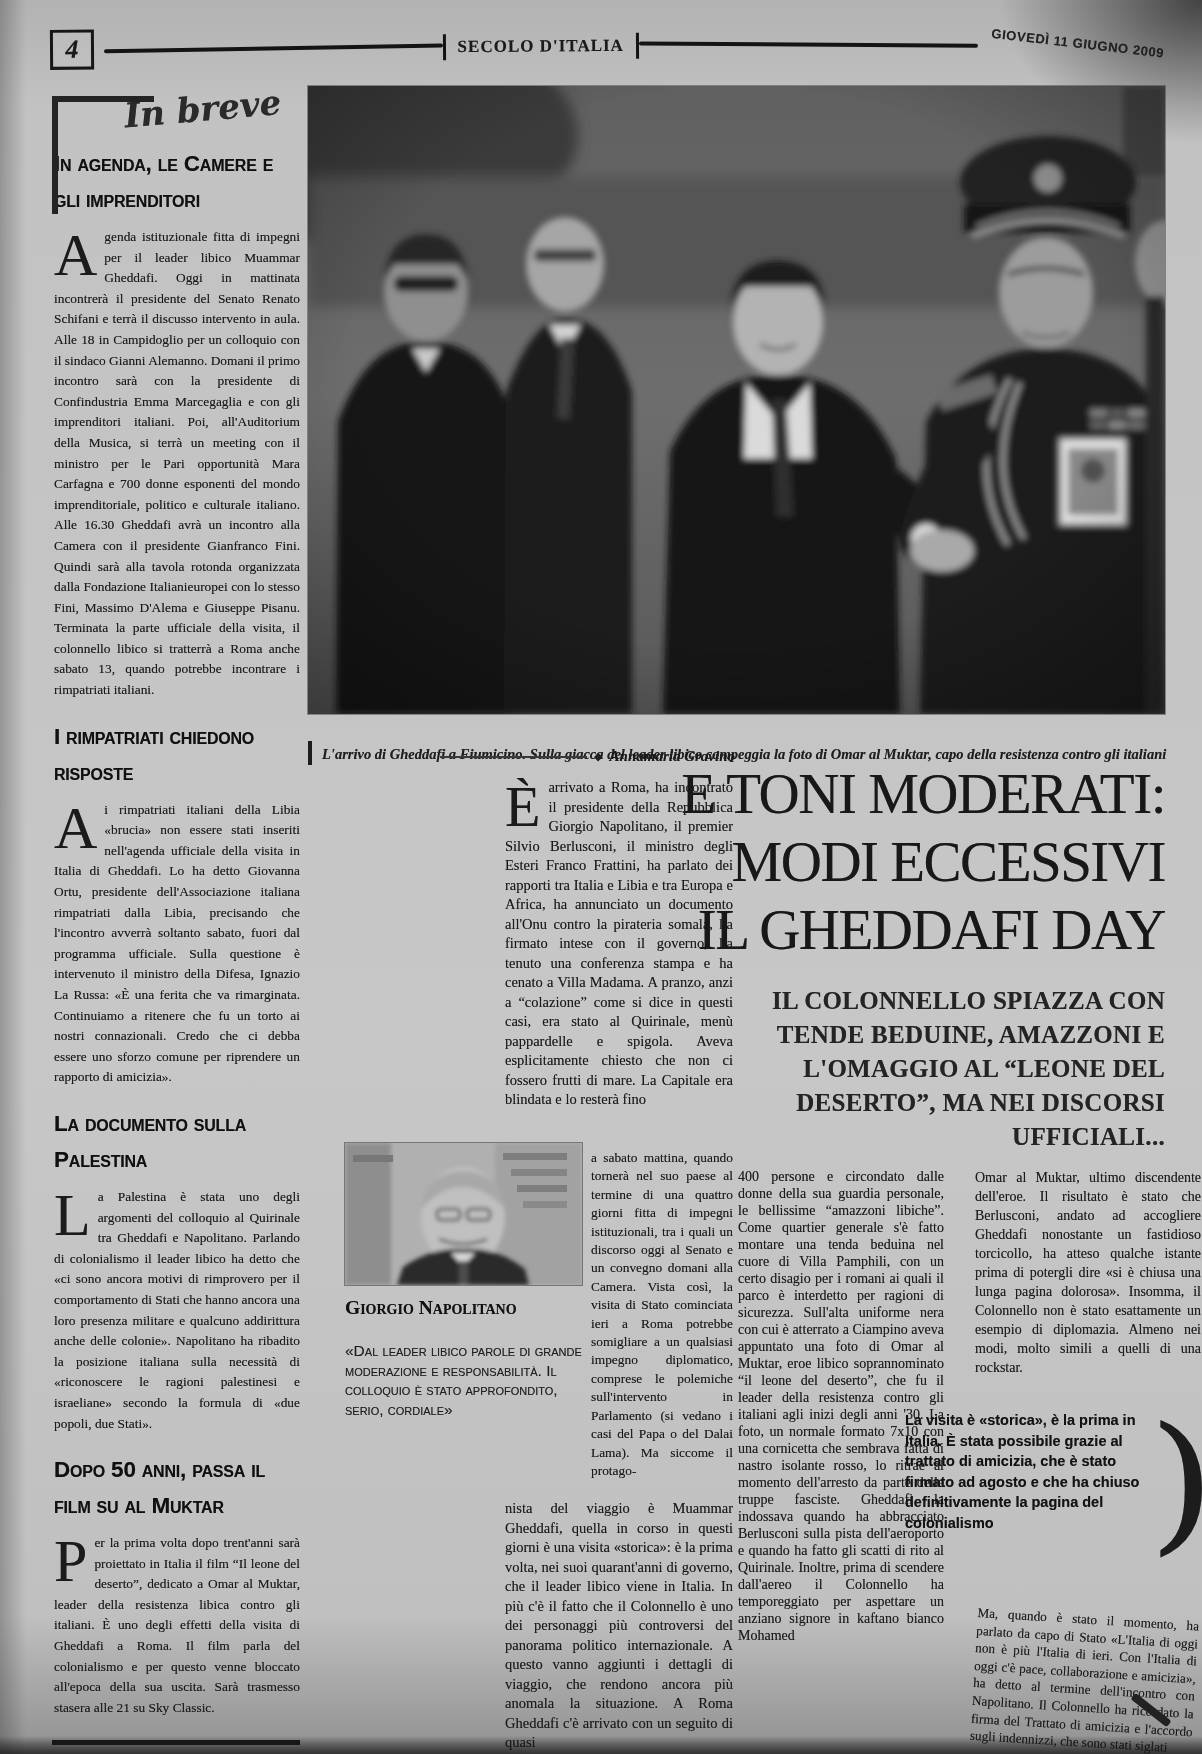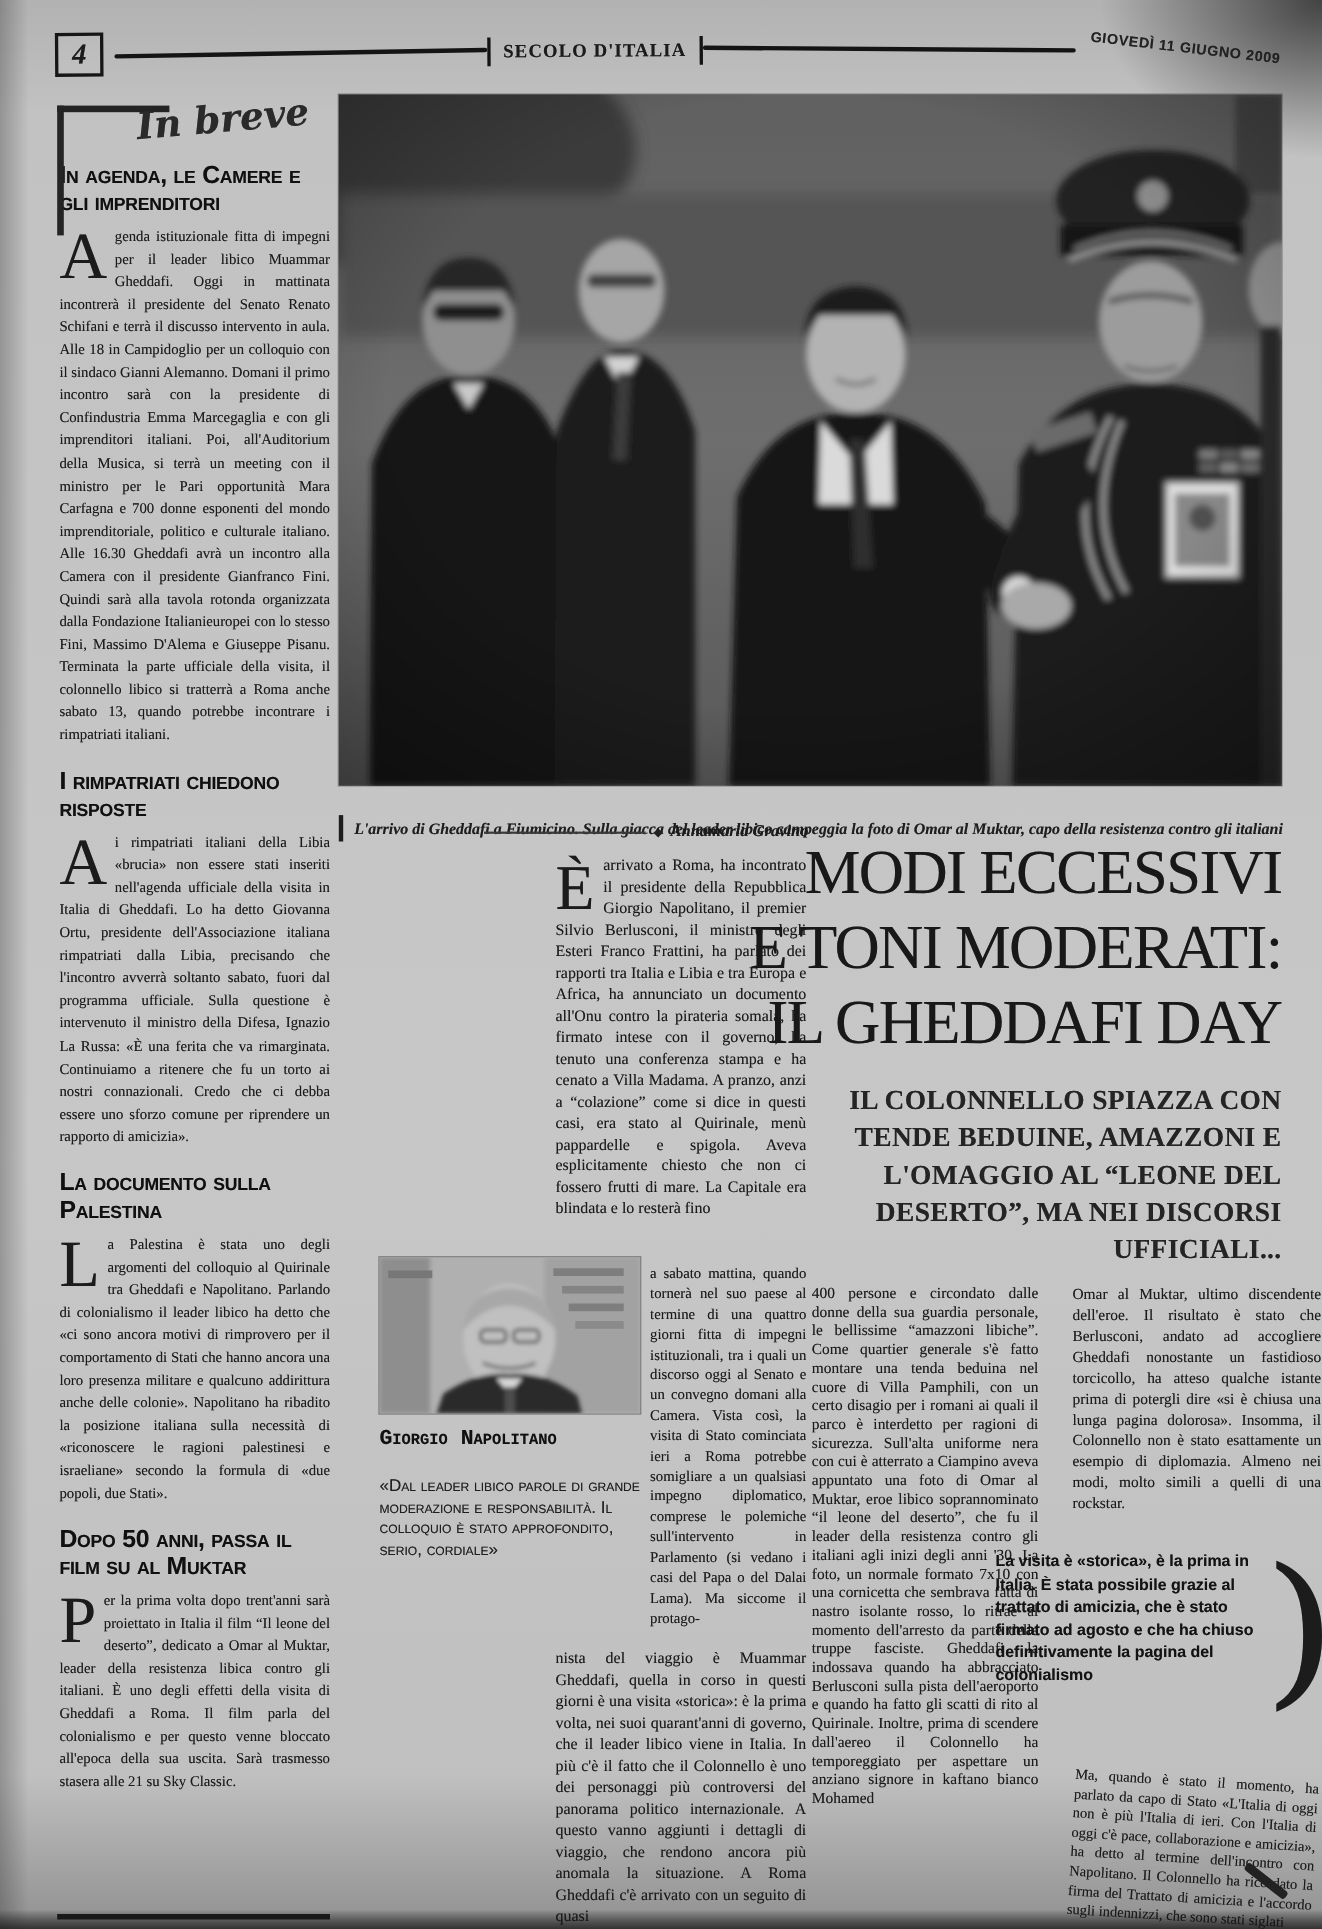--- a/index.html
+++ b/index.html
@@ -26,21 +26,21 @@
     font:700 17px "Liberation Serif",serif;letter-spacing:1px;white-space:nowrap;}
   .date{font:700 13px "Liberation Sans",sans-serif;letter-spacing:.6px;transform:rotate(7deg);
     white-space:nowrap;color:#222;}
   
   .rail{position:absolute;left:52px;top:86px;width:248px;}
   .corner{position:absolute;left:0;top:10px;width:96px;height:112px;
     border-left:6px solid #242424;border-top:6px solid #242424;}
   .inbreve{font:italic 700 34px "DejaVu Serif",serif;transform:rotate(-5deg);
     margin:2px 0 6px 72px;color:#2a2a2a;}
   .brief-title{font-family:"Liberation Sans",sans-serif;font-weight:700;font-variant:small-caps;
-    font-size:22.5px;line-height:25px;letter-spacing:-.2px;margin:18px 0 9px 2px;color:#101010;}
+    font-size:22.5px;line-height:36px;letter-spacing:-.2px;margin:18px 0 9px 2px;color:#101010;}
   .brief-body{font-size:13.4px;line-height:20.6px;text-align:justify;padding-left:2px;}
   .dc{float:left;font-family:"Liberation Serif",serif;font-size:60px;line-height:46px;padding:5px 7px 0 0;}
   .rail-endrule{position:absolute;left:52px;top:1740px;width:248px;height:5px;background:#191919;}
   
   .photo{position:absolute;left:308px;top:86px;width:857px;height:628px;background:#5e5e5e;
     box-shadow:0 0 0 1px rgba(30,30,30,.4);}
   .photo svg{display:block;width:100%;height:100%;}
   .caption{position:absolute;left:308px;top:730px;width:880px;
     font:italic 700 14.5px "Liberation Serif",serif;color:#1e1e1e;
     border-left:4px solid #1d1d1d;padding:5px 0 2px 10px;white-space:nowrap;overflow:hidden;margin-top:11px;}
@@ -68,21 +68,21 @@
   
   .pullquote{position:absolute;left:905px;top:1400px;width:297px;display:flex;align-items:flex-start;}
   .pq-text{flex:1;font-family:"Liberation Sans",sans-serif;font-weight:700;font-size:14.5px;
     line-height:20.5px;text-align:left;color:#131313;padding-top:10px;}
   .pq-mark{width:50px;font-family:"DejaVu Serif",serif;font-size:150px;line-height:165px;
     color:#1c1c1c;text-align:center;transform:scaleX(1.15);}
   
   .inset{position:absolute;left:345px;top:1143px;width:237px;}
   .inset-photo{width:237px;height:142px;background:#a8a8a8;box-shadow:0 0 0 1px rgba(40,40,40,.5);}
   .inset-photo svg{display:block;width:100%;height:100%;}
-  .inset-name{font-family:Liberation Mono, monospace;font-weight:700;font-variant:small-caps;
+  .inset-name{font-family:Liberation Serif, serif;font-weight:700;font-variant:small-caps;
     font-size:19.5px;margin-top:12px;color:#111;}
   .inset-quote{font-family:"Liberation Sans",sans-serif;font-variant:small-caps;font-size:15.5px;
     line-height:19.5px;margin-top:22px;color:#1f1f1f;}
   .curl-mark{position:absolute;right:28px;bottom:40px;width:46px;height:8px;background:#222;
     transform:rotate(38deg);border-radius:3px;}
 </style>
 </head>
 <body>
 
 <div class="page">
@@ -198,22 +198,22 @@
 
         <ellipse cx="857" cy="176" rx="30" ry="42" fill="#8f8f8f"></ellipse>
         <rect x="838" y="210" width="19" height="417" fill="#2b2b2b"></rect>
       </g>
       <rect x="0" y="0" width="857" height="627" fill="url(#vg)"></rect>
     </svg>
   </div>
   <div class="caption">L'arrivo di Gheddafi a Fiumicino. Sulla giacca del leader libico campeggia la foto di Omar al Muktar, capo della resistenza contro gli italiani</div>
 
   <div class="headline">
+    <div class="hl">E TONI MODERATI:</div>
     <div class="hl">MODI ECCESSIVI</div>
-    <div class="hl">E TONI MODERATI:</div>
     <div class="hl">IL GHEDDAFI DAY</div>
     <div class="subhead">IL COLONNELLO SPIAZZA CON TENDE BEDUINE, AMAZZONI E L'OMAGGIO AL “LEONE DEL DESERTO”, MA NEI DISCORSI UFFICIALI...</div>
   </div>
 
   <div class="byline">
     <span class="rule"></span>
     <span class="diamond">◆</span>
     <span class="name">Annamaria Gravino</span>
   </div>
 

